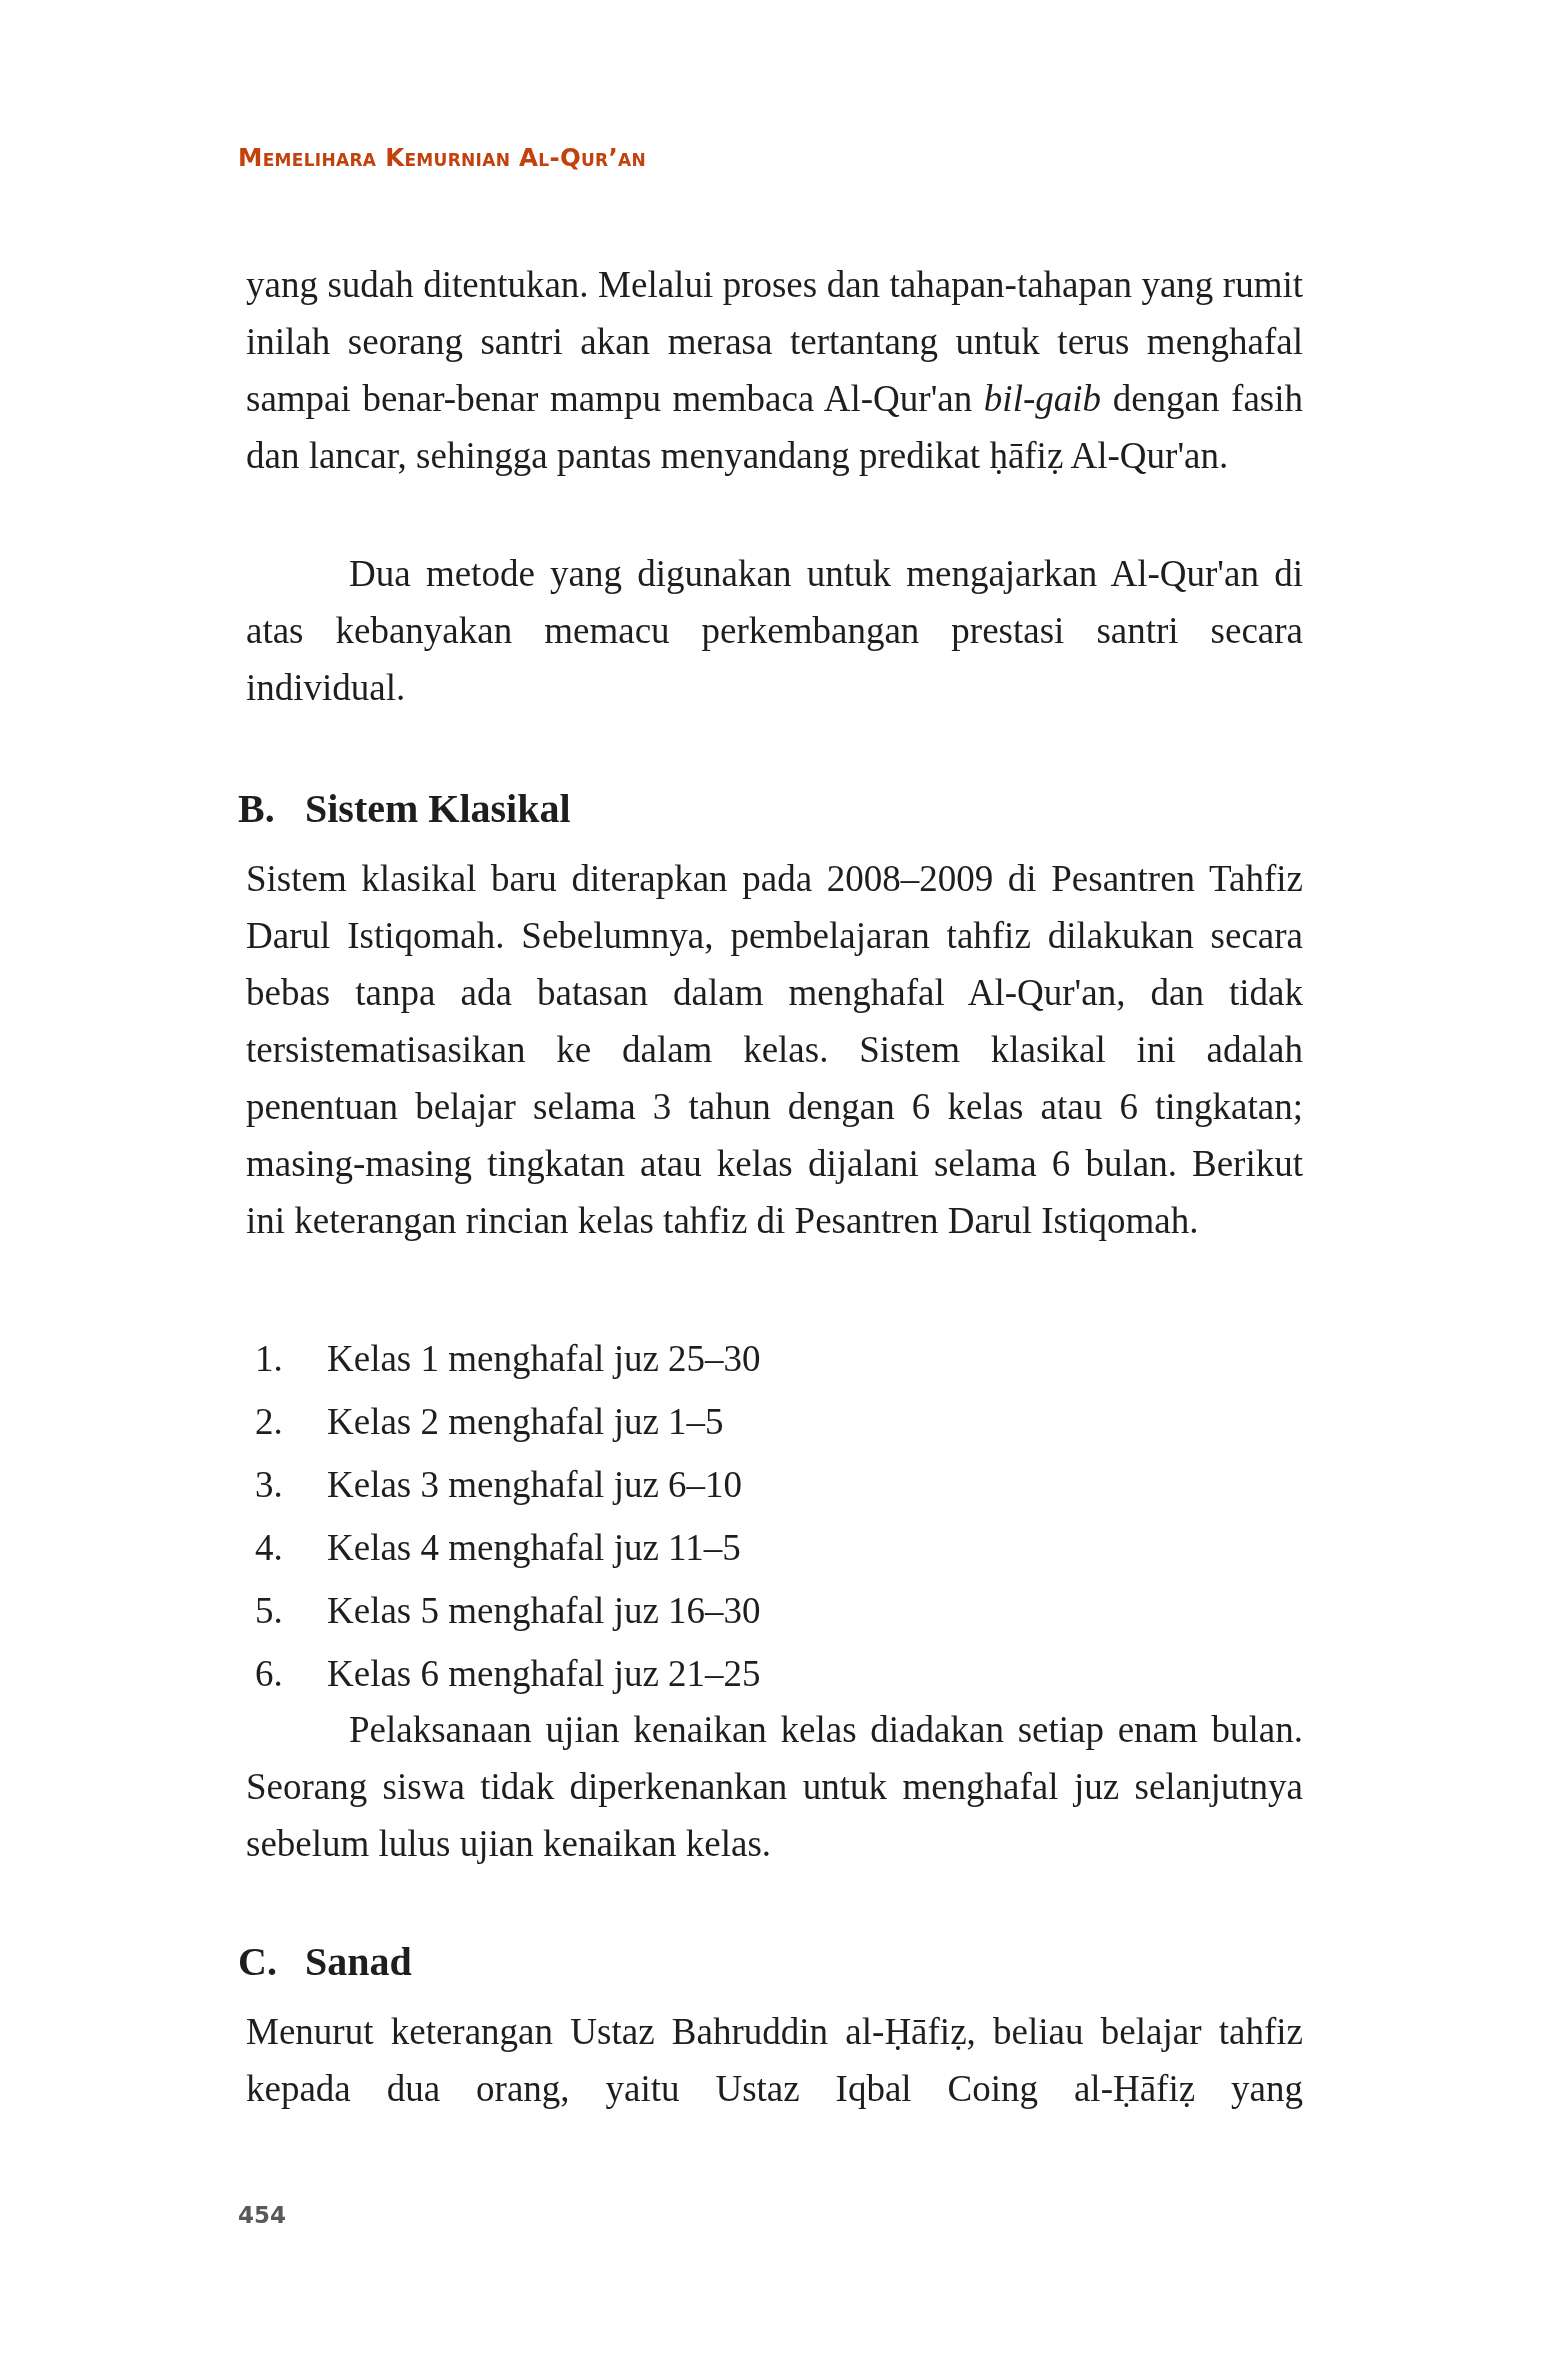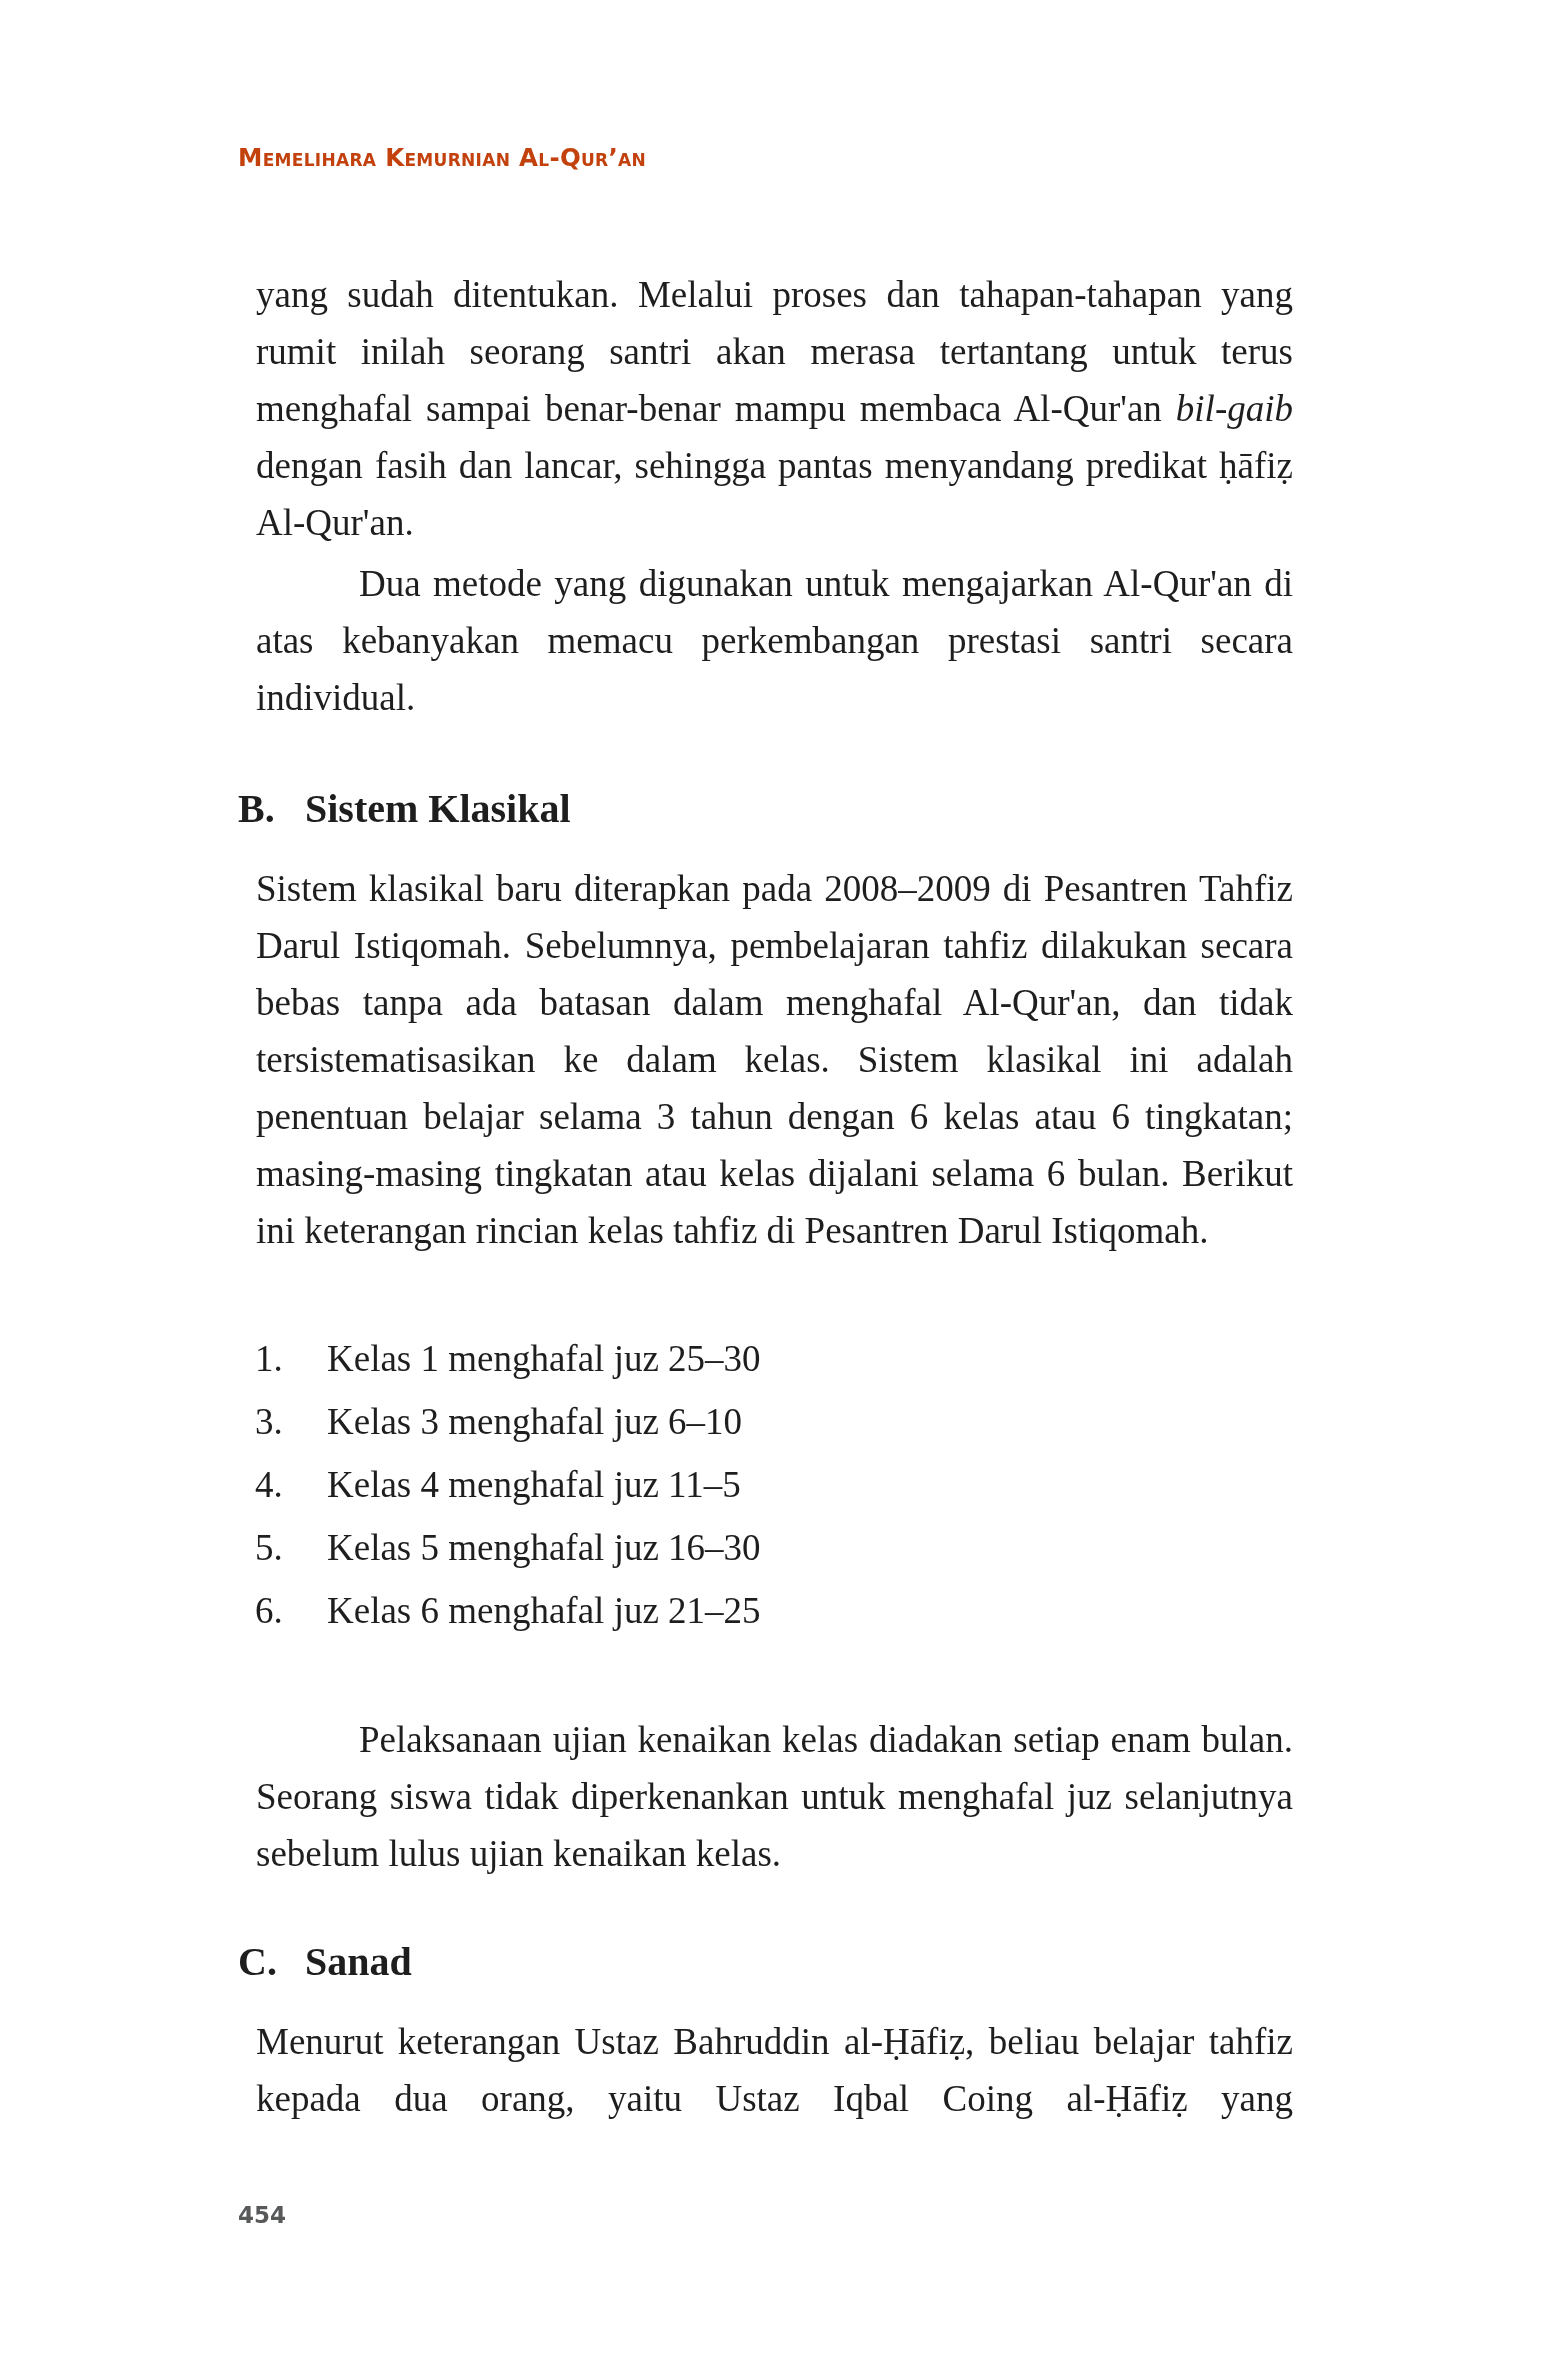--- a/index.html
+++ b/index.html
@@ -6,21 +6,21 @@
   body { width:1549px; height:2377px; position:relative; overflow:hidden; }
   .running-head {
     position:absolute; left:238px; top:143px;
     font-family:"DejaVu Sans", sans-serif; font-weight:bold;
     color:#c2410c; font-size:24.5px; letter-spacing:0.3px;
     font-variant:small-caps; white-space:nowrap;
   }
   .text {
     font-family:"Liberation Serif", "DejaVu Serif", serif;
     font-size:37px; line-height:57px; color:#1e1e1e;
-    text-align:justify; margin:18px; hyphens:none;
+    text-align:justify; margin:8px; hyphens:none;
   }
   .indent { text-indent:103px; }
   .block { position:absolute; left:238px; width:1073px; }
   .heading {
     position:absolute; left:238px;
     font-family:"Liberation Serif", "DejaVu Serif", serif;
     font-weight:bold; font-size:40px; color:#1e1e1e; white-space:nowrap;margin-top:8px;
   }
   .heading .letter { display:inline-block; width:67px; }
   .list { position:absolute; left:238px; width:1073px; margin:17px; padding:0; list-style:none; }
@@ -51,20 +51,21 @@
 <div class="heading" style="top:777px;">
   <span class="letter">B.</span><span>Sistem Klasikal</span>
 </div>
 
 <div class="block" style="top:842px;">
   <p class="text">Sistem klasikal baru diterapkan pada 2008–2009 di Pesantren Tahfiz Darul Istiqomah. Sebelumnya, pembelajaran tahfiz dilakukan secara bebas tanpa ada batasan dalam menghafal Al-Qur'an, dan tidak tersistematisasikan ke dalam kelas. Sistem klasikal ini adalah penentuan belajar selama 3 tahun dengan 6 kelas atau 6 tingkatan; masing-masing tingkatan atau kelas dijalani selama 6 bulan. Berikut ini keterangan rincian kelas tahfiz di Pesantren Darul Istiqomah.</p>
 </div>
 
 <ul class="list" style="top:1310px;">
   <li><span class="num">1.</span><span>Kelas 1 menghafal juz 25–30</span></li>
+  <li><span class="num">2.</span><span>Kelas 2 menghafal juz 1–5</span></li>
   <li><span class="num">3.</span><span>Kelas 3 menghafal juz 6–10</span></li>
   <li><span class="num">4.</span><span>Kelas 4 menghafal juz 11–5</span></li>
   <li><span class="num">5.</span><span>Kelas 5 menghafal juz 16–30</span></li>
   <li><span class="num">6.</span><span>Kelas 6 menghafal juz 21–25</span></li>
 </ul>
 
 <div class="block" style="top:1693px;">
   <p class="text indent">Pelaksanaan ujian kenaikan kelas diadakan setiap enam bulan. Seorang siswa tidak diperkenankan untuk menghafal juz selanjutnya sebelum lulus ujian kenaikan kelas.</p>
 </div>
 

